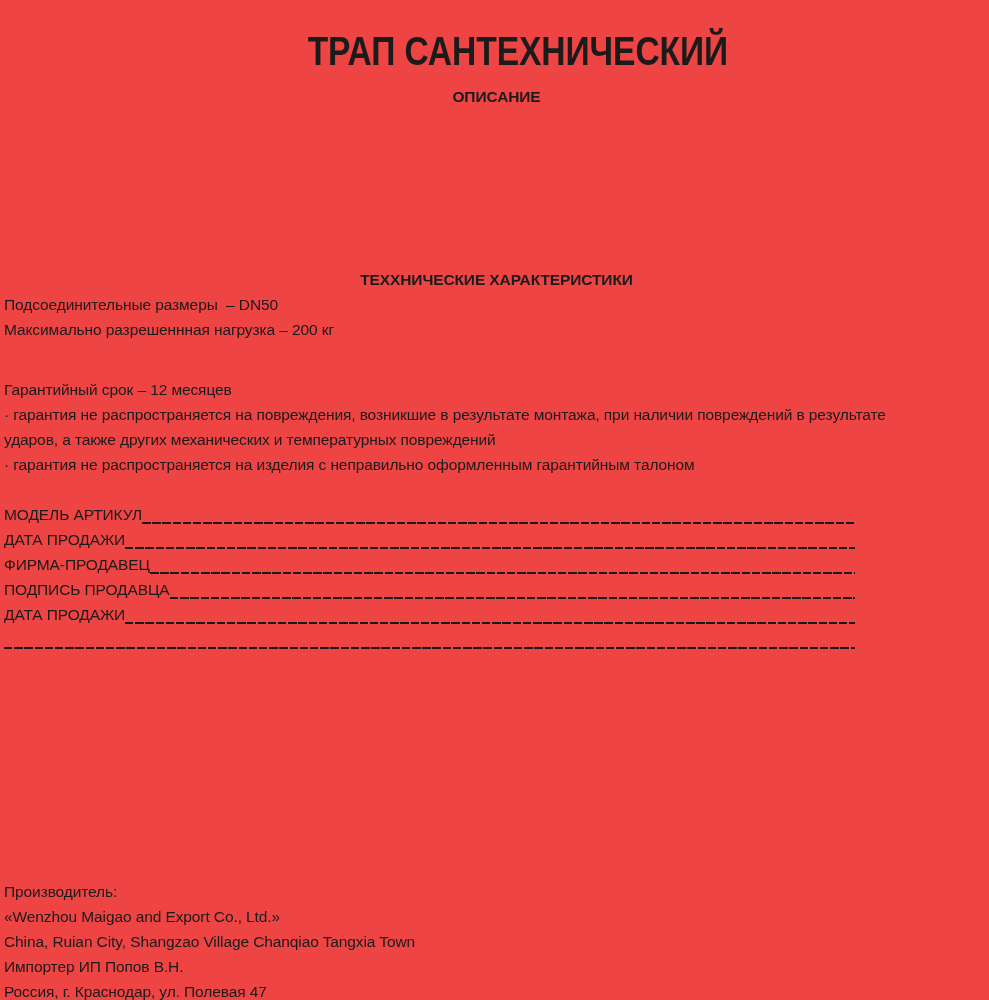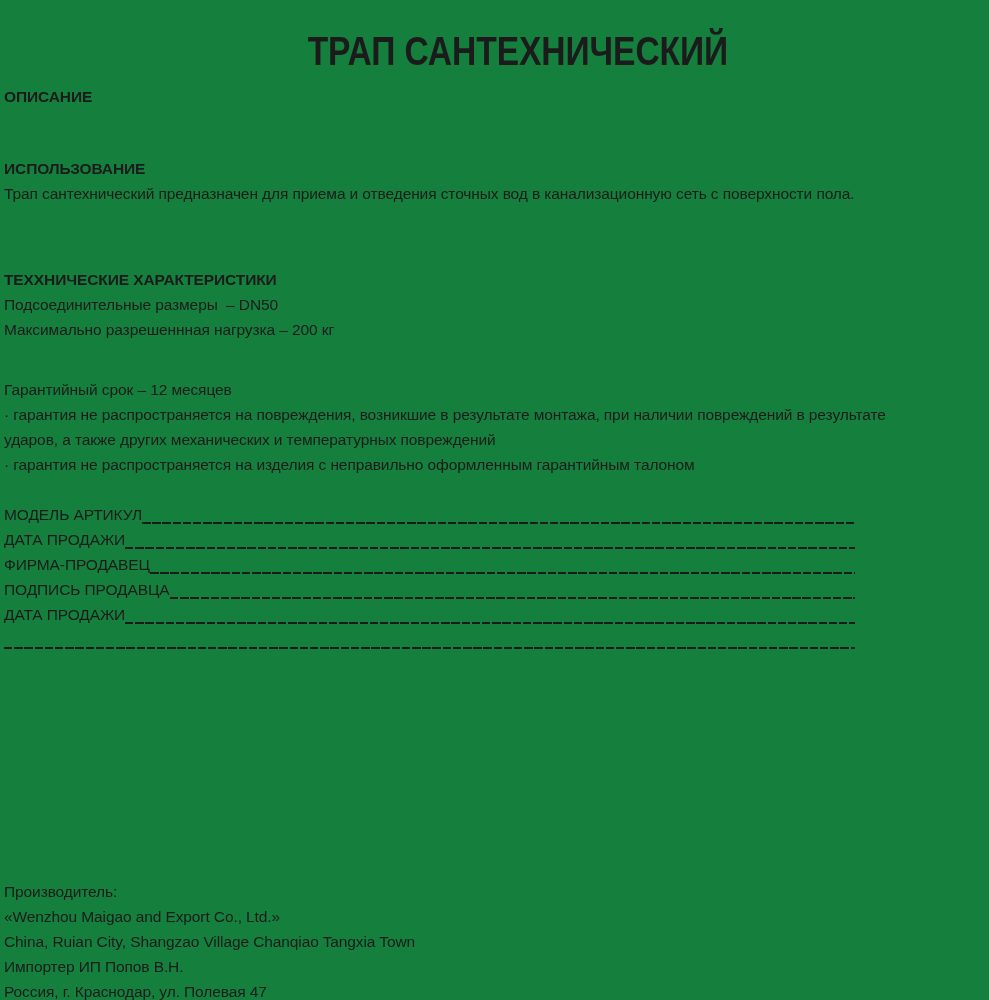--- a/index.html
+++ b/index.html
@@ -4,21 +4,21 @@
 <style>
   html, body {
     margin: 0;
     padding: 0;
     background: #ffffff;
   }
   .page {
     position: relative;
     width: 989px;
     height: 1000px;
-    background: #15803d;
+    background: #ef4444;
     overflow: hidden;
     font-family: "Liberation Sans", "DejaVu Sans", sans-serif;
     color: #1b1b1b;
     font-size: 15.5px;
     letter-spacing: -0.1px;
   }
   .doc-title {
     position: absolute;
     top: -9px;
     left: 0;
@@ -41,20 +41,21 @@
   .b-warranty    { top: 377px; }
   .b-form        { top: 502px; }
   .b-manufacturer{ top: 879px; }
   .line {
     height: 25px;
     line-height: 25px;
     white-space: pre;
   }
   .heading {
     font-weight: 700;
+    text-align: center;
   }
   .form-row {
     display: flex;
     width: 851px;
     height: 25px;
     line-height: 25px;
   }
   .form-row .label {
     flex: 0 0 auto;
     white-space: pre;
@@ -79,24 +80,20 @@
 <div class="page">
 
   <div class="doc-title">
     <span class="squeeze">ТРАП САНТЕХНИЧЕСКИЙ</span>
   </div>
 
   <div class="block b-description">
     <div class="line heading">ОПИСАНИЕ</div>
   </div>
 
-  <div class="block b-usage">
-    <div class="line heading">ИСПОЛЬЗОВАНИЕ</div>
-    <div class="line">Трап сантехнический предназначен для приема и отведения сточных вод в канализационную сеть с поверхности пола.</div>
-  </div>
 
   <div class="block b-specs">
     <div class="line heading">ТЕХХНИЧЕСКИЕ ХАРАКТЕРИСТИКИ</div>
     <div class="line">Подсоединительные размеры  – DN50</div>
     <div class="line">Максимально разрешеннная нагрузка – 200 кг</div>
   </div>
 
   <div class="block b-warranty">
     <div class="line">Гарантийный срок – 12 месяцев</div>
     <div class="line">· гарантия не распространяется на повреждения, возникшие в результате монтажа, при наличии повреждений в результате</div>

